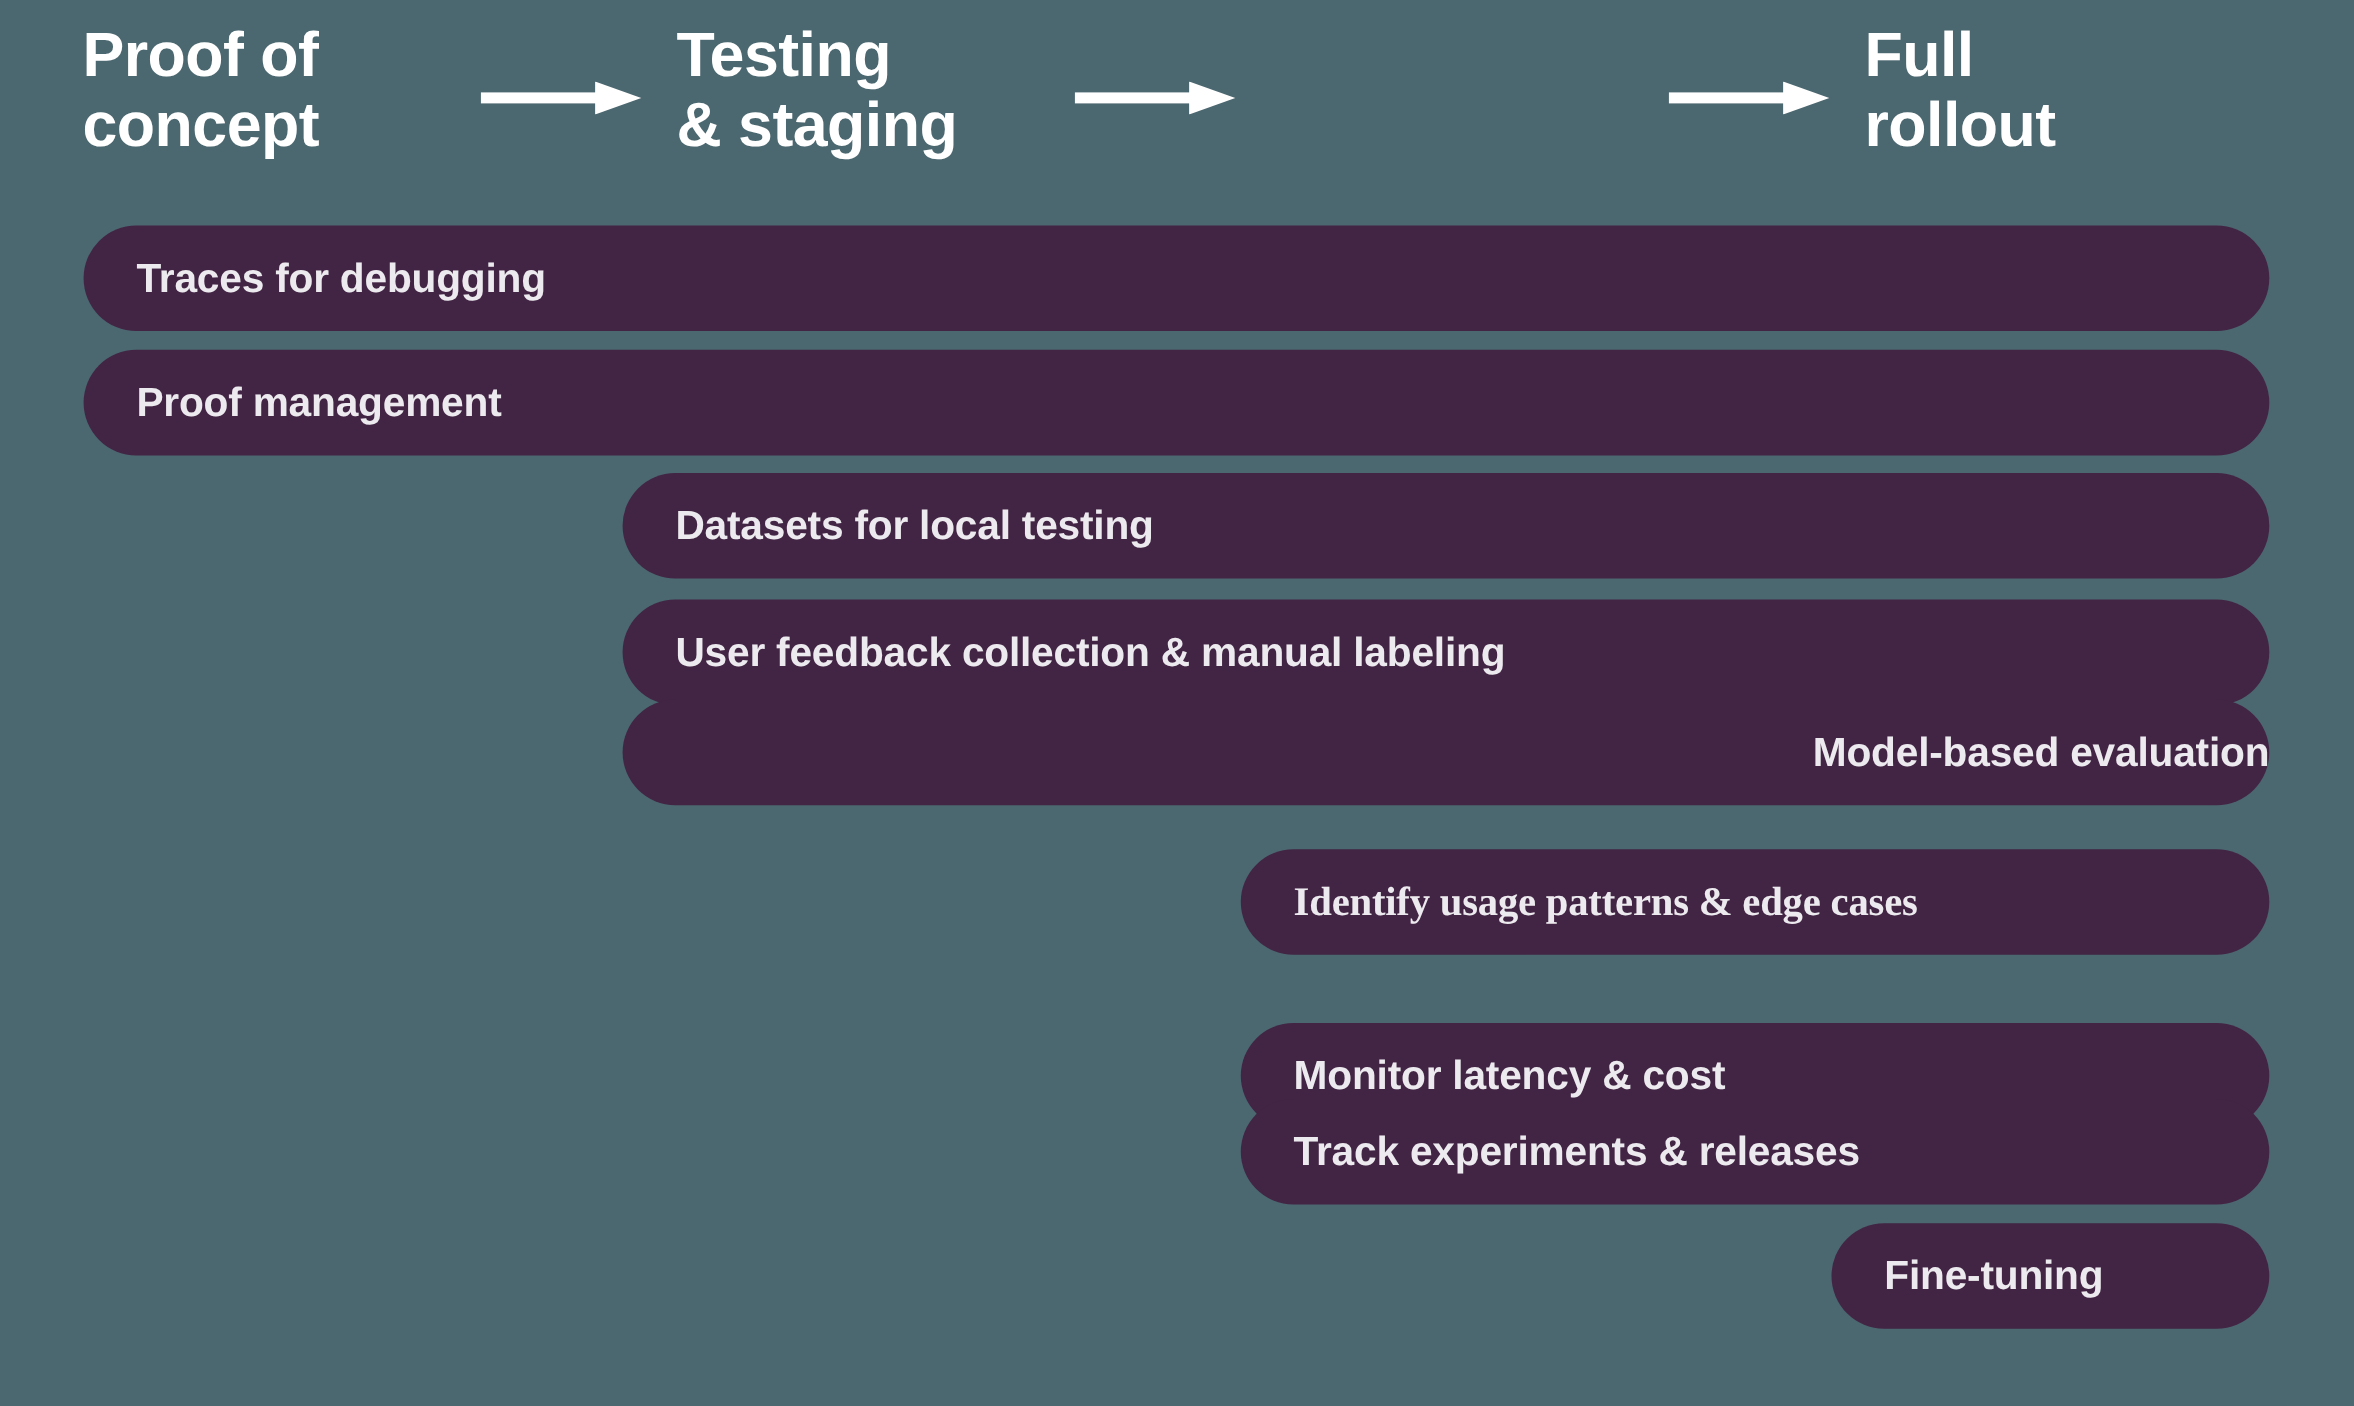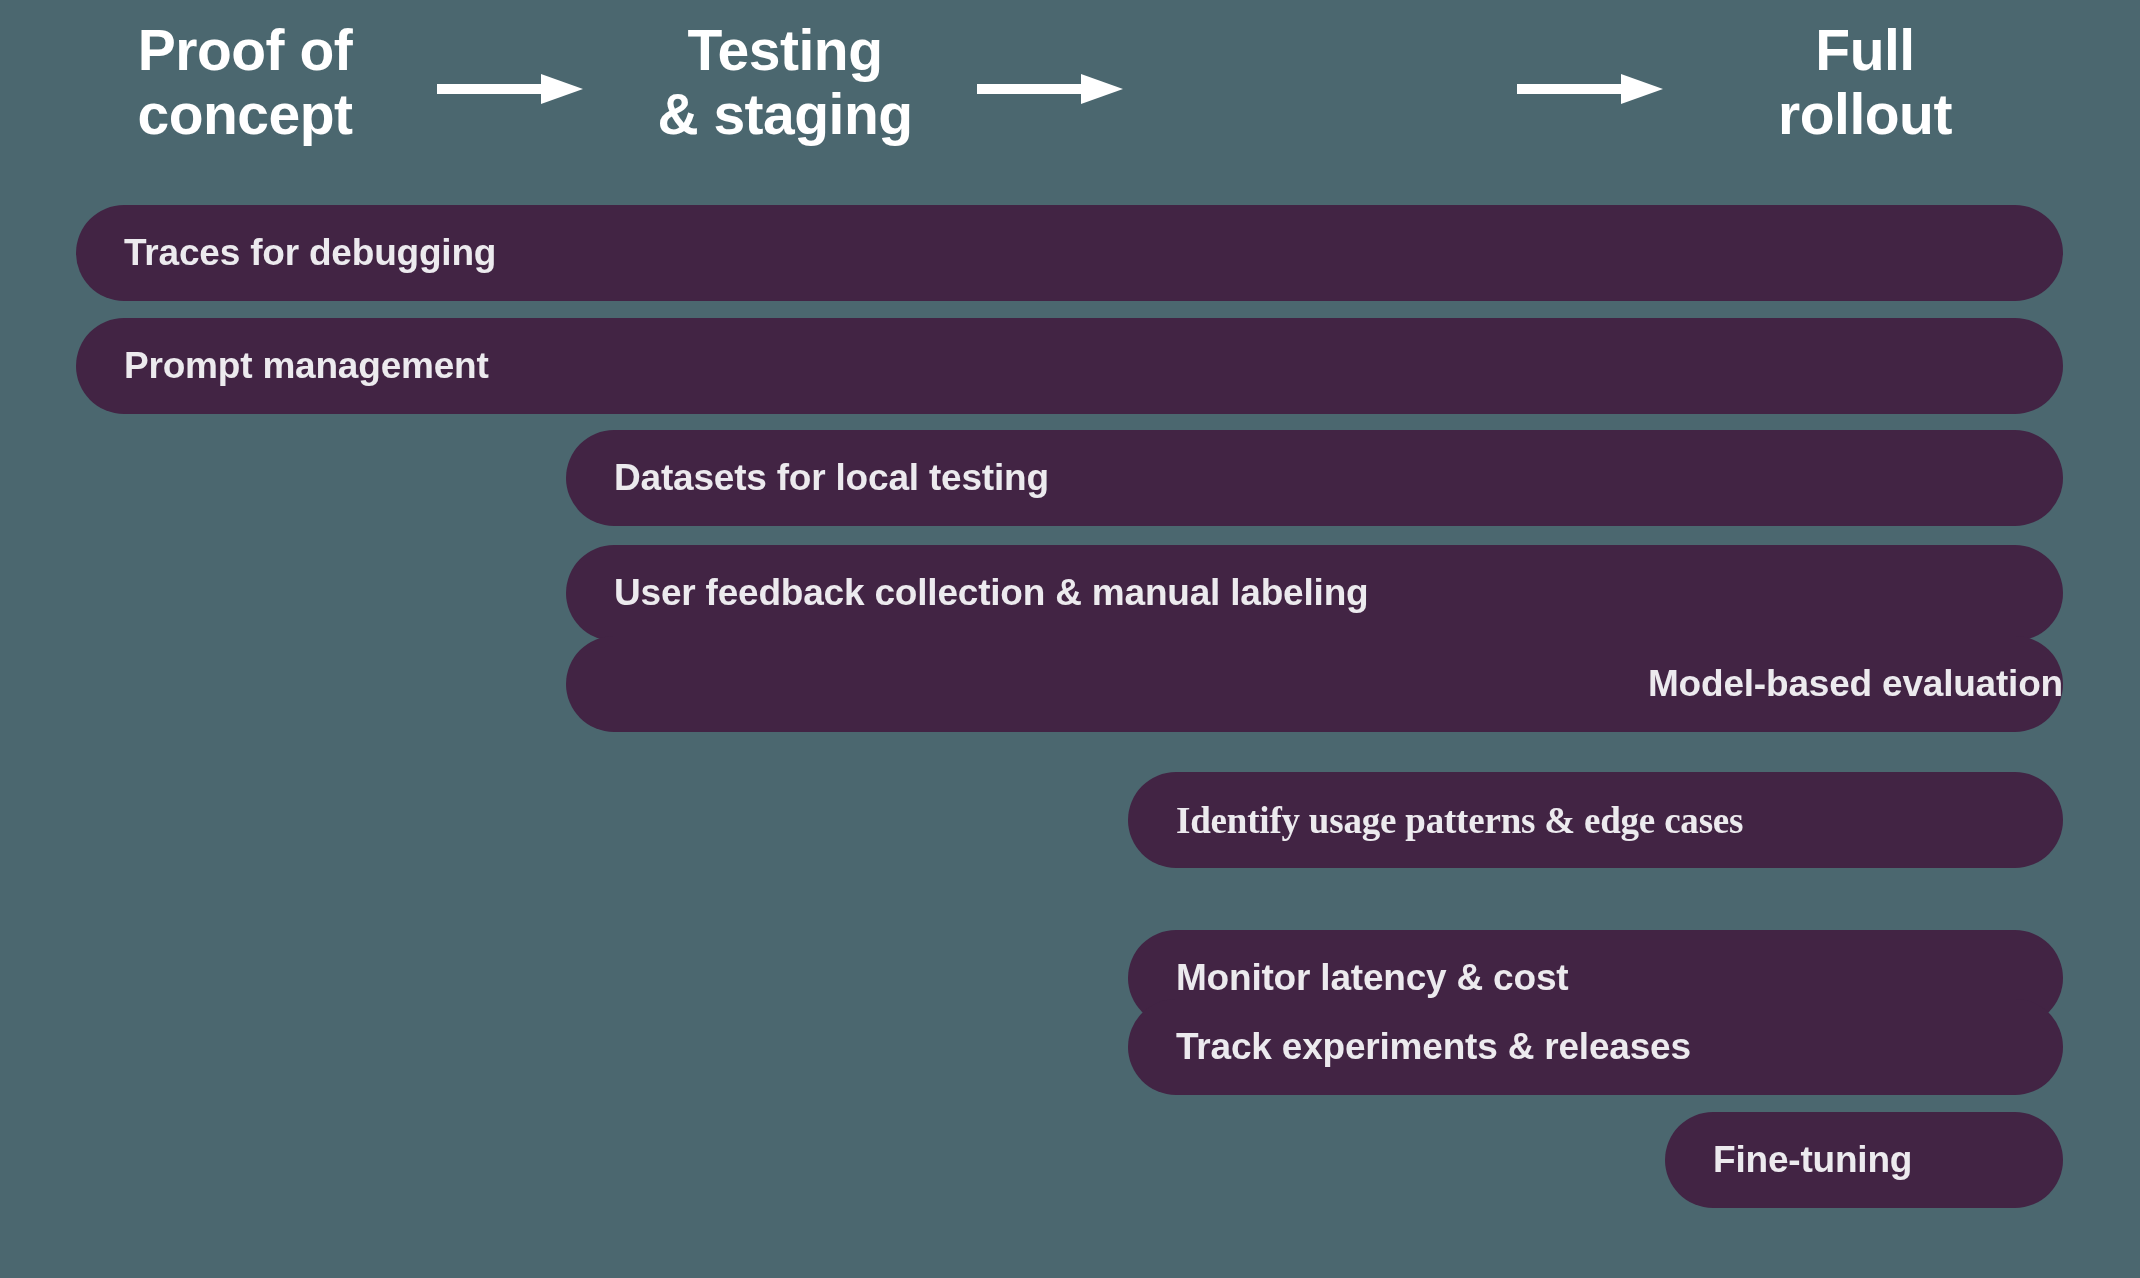--- a/index.html
+++ b/index.html
@@ -23,21 +23,21 @@
     position: absolute;
     left: 0;
     top: 0;
     width: 2140px;
     height: 175px;
   }
   .phase {
     position: absolute;
     top: 18px;
     width: 340px;
-    text-align: center;
+    text-align: left;
     color: #ffffff;
     font-size: 57px;
     font-weight: bold;
     line-height: 1.13;
     letter-spacing: -0.5px;
     white-space: pre-line;
   }
   .arrow {
     position: absolute;
     top: 74px;
@@ -104,21 +104,21 @@
         <polygon points="104,0 146,15 104,30" fill="#ffffff"></polygon>
       </svg>
     </div>
   </div>
 
   <div id="bars">
     <div class="bar" style="left:76px; width:1987px; top:205px;">
       <span class="bar-label">Traces for debugging</span>
     </div>
     <div class="bar" style="left:76px; width:1987px; top:318px;">
-      <span class="bar-label">Prompt management</span>
+      <span class="bar-label">Proof management</span>
     </div>
     <div class="bar" style="left:566px; width:1497px; top:430px;">
       <span class="bar-label">Datasets for local testing</span>
     </div>
     <div class="bar" style="left:566px; width:1497px; top:545px;">
       <span class="bar-label">User feedback collection &amp; manual labeling</span>
     </div>
     <div class="bar" style="left:566px; width:1497px; top:636px;justify-content:flex-end;">
       <span class="bar-label">Model-based evaluation</span>
     </div>

